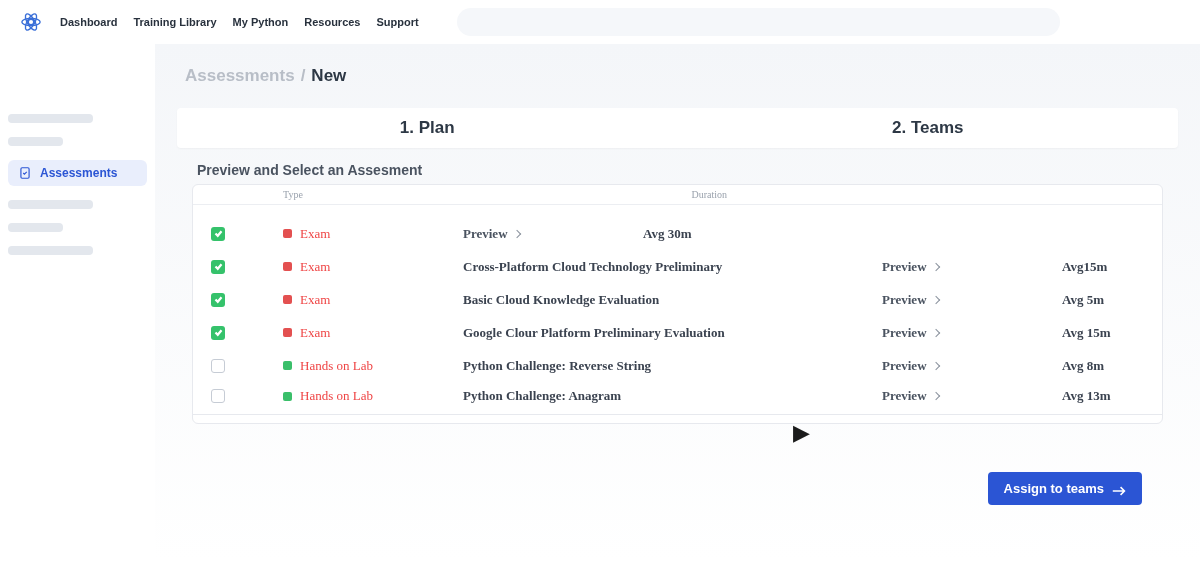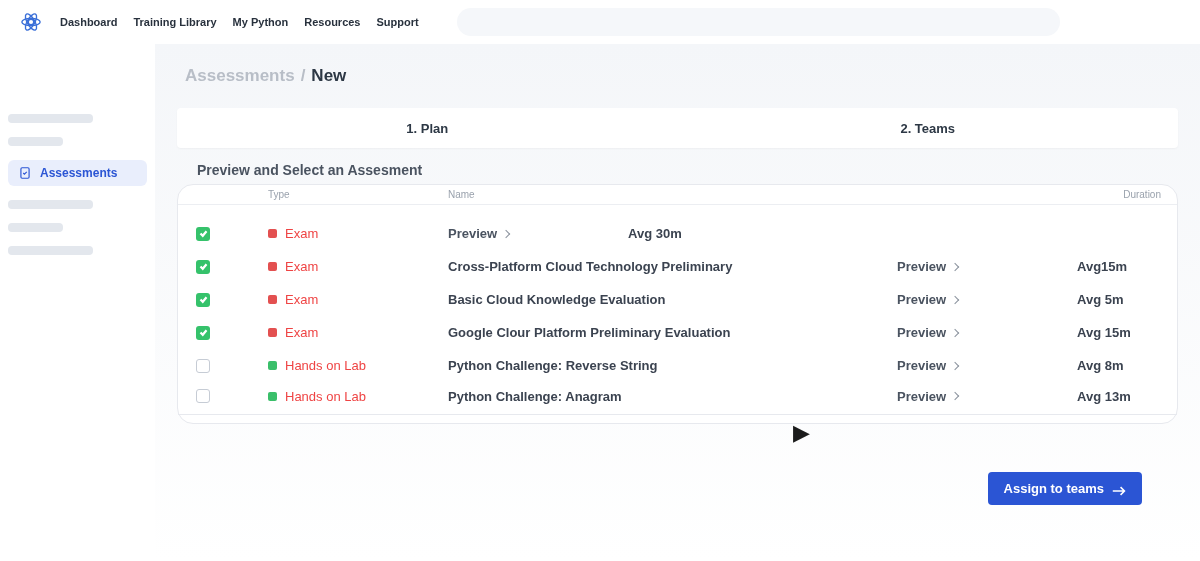--- a/index.html
+++ b/index.html
@@ -85,37 +85,38 @@
       display: flex;
       height: 40px;
       margin: 0 4px 14px 4px;
       box-shadow: 0 1px 2px rgba(0,0,0,0.04);
     }
     .step {
       flex: 1;
       display: flex;
       align-items: center;
       justify-content: center;
-      font-size: 13px;
+      font-size: 17px;
       font-weight: 600;
       color: #2d3845;
     }
 
     .panel-title {
       font-size: 14px;
       font-weight: 700;
       color: #4a5360;
       margin: 0 0 6px 24px;
     }
 
     .panel {
       background: #ffffff;
       border: 1px solid #e7e9ee;
-      border-radius: 16px;
-      margin: 0 4px;
+      border-radius: 6px;
+      margin: 0 19px;
+      font-family: Liberation Serif, serif;
     }
     .thead {
       display: flex;
       align-items: center;
       height: 20px;
       font-size: 10px;
       color: #9aa2ad;
       border-bottom: 1px solid #eceef2;
     }
     .col-check { width: 70px; }
@@ -225,21 +226,20 @@
       <div class="step">1. Plan</div>
       <div class="step">2. Teams</div>
     </div>
 
     <div class="panel-title">Preview and Select an Assesment</div>
 
     <div class="panel">
       <div class="thead">
         <div class="col-check"></div>
         <div class="col-type">Type</div>
-        <div class="col-name">Name</div>
         <div class="col-preview"></div>
         <div class="col-dur">Duration</div>
       </div>
       <div class="tbody" id="rows-mount">
           <div class="row">
             <div class="cell col-check">
               <span class="check on">
                 <svg viewBox="0 0 12 12">
                   <path d="M2 6l3 3 5-6"></path>
                 </svg>

